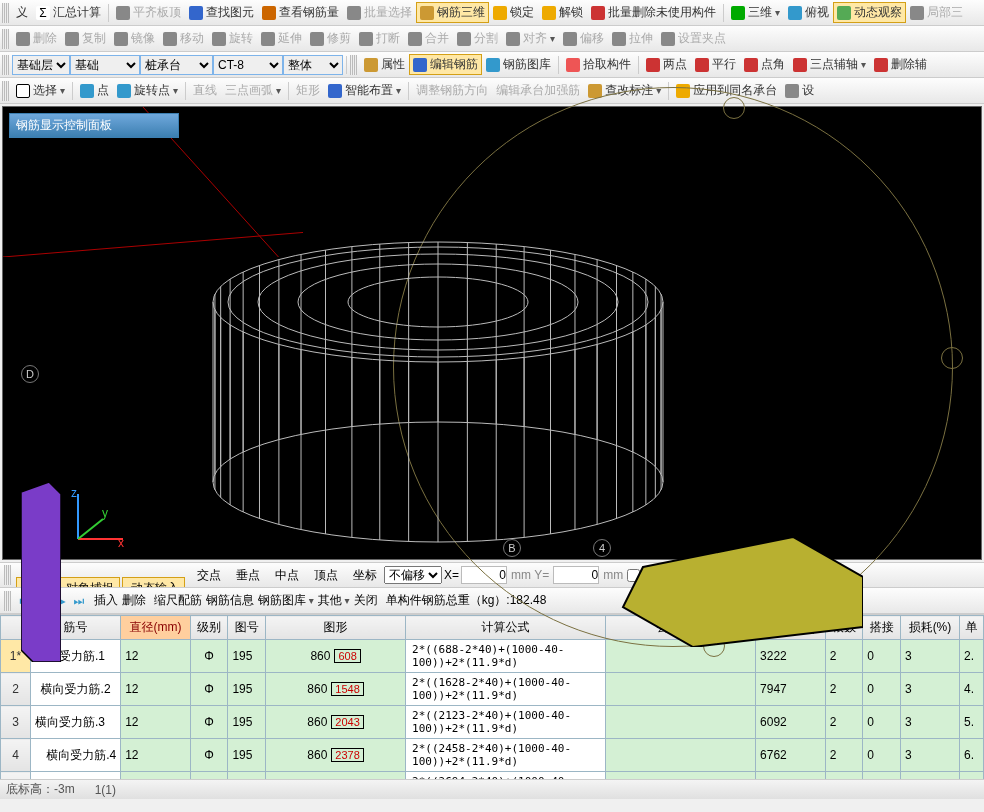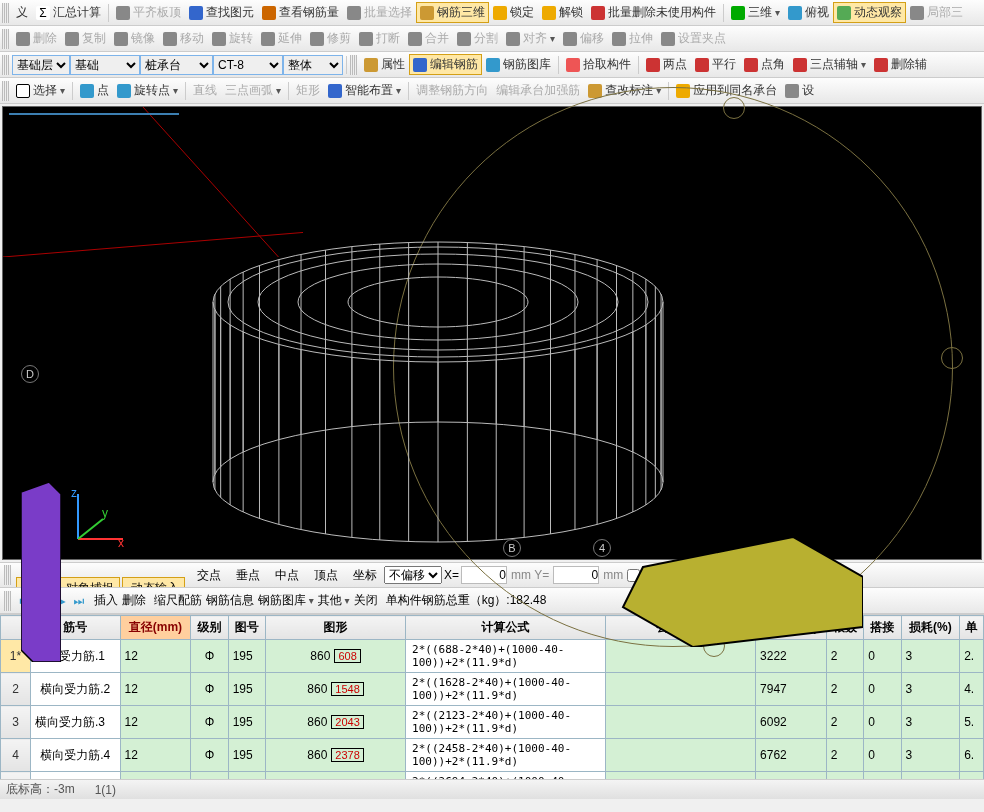--- a/index.html
+++ b/index.html
@@ -37,21 +37,21 @@
 .snapbar input.num { width:46px; border:1px solid #bbb; text-align:right; height:18px;}
 .unit { color:#888; margin:0 2px; }
 
 .midbar { display:flex; align-items:center; height:26px; background:linear-gradient(#fdfdfd,#e8e8e8); border-bottom:1px solid #ccc; padding:0 4px; gap:4px; white-space:nowrap; overflow:hidden;}
 .midbar .nav { display:inline-flex; gap:4px; }
 .midbar .nav span { width:14px; height:14px; display:inline-flex; align-items:center; justify-content:center; }
 
 .table-wrap { height:165px; overflow:auto; background:#fff; border-top:1px solid #ccc;}
 table { border-collapse:collapse; width:100%; }
 th, td { border:1px solid #9cb6c5; padding:3px 4px; font-size:12px; text-align:center; background:#fff; vertical-align:middle;}
-th { background:linear-gradient(#f4f4f4,#e4e4e4); font-weight:bold; }
+th { background:linear-gradient(#f4f4f4,#e4e4e4); font-weight:normal; }
 th.diam { background:#ffcf9e; color:#800; }
 td.rownum { background:linear-gradient(#f4f4f4,#e4e4e4); width:30px; color:#333;}
 td.green { background:#d4f0d4; }
 td.shape { background:#d4f0d4; }
 td.shape .shp { display:inline-flex; align-items:center; gap:4px; }
 td.shape .tag { border:1px solid #000; padding:0 3px; font-size:11px; color:#c00;}
 td.formula { text-align:left; font-family:monospace; font-size:11px; padding-left:6px;}
 td.desc { background:#d4f0d4; }
 .statusbar { height:20px; background:linear-gradient(#f4f4f4,#e0e0e0); border-top:1px solid #ccc; padding:0 6px; display:flex; align-items:center; gap:20px; color:#555;}
 .dd::after{content:" ▾"; color:#555; font-size:10px;}
@@ -366,20 +366,21 @@
       <text x="50" y="58" fill="#f33">x</text>
     <line x1="10" y1="50" x2="35" y2="30" stroke="#3c3" stroke-width="2"></line>
       <text x="34" y="28" fill="#3c3">y</text>
   </svg>
 
   <div class="axis-lbl" style="left:18px;top:258px;">D</div>
   <div class="axis-lbl" style="left:500px;top:432px;">B</div>
   <div class="axis-lbl" style="left:590px;top:432px;">4</div>
 
   <div class="panel">
+    <div class="panel-title">钢筋显示控制面板</div>
   </div>
 </div>
 
 <div class="snapbar">
   <span class="grip"></span>
   <span class="btn toggle">
       <span class="ico" style="background:#c33"></span>
       <span>正交</span>
     </span>
   <span class="btn toggle">
@@ -512,21 +513,21 @@
     <td class="formula">2*((2123-2*40)+(1000-40-100))+2*(11.9*d)</td>
     <td class="desc"></td>
     <td class="green" style="text-align:left">6092</td>
     <td class="green" style="text-align:left">2</td>
     <td class="green" style="text-align:left">0</td>
     <td class="green" style="text-align:left">3</td>
     <td class="green" style="text-align:left">5.</td>
         </tr>
         <tr>
           <td class="rownum" style="">4</td>
-    <td style="text-align:center">横向受力筋.4</td>
+    <td style="text-align:right">横向受力筋.4</td>
     <td class="green" style="text-align:left">12</td>
     <td class="green">Φ</td>
     <td class="green" style="text-align:left">195</td>
     <td class="shape"><span class="shp">
               <span>860</span>
               <span class="tag">2378</span>
             </span></td>
     <td class="formula">2*((2458-2*40)+(1000-40-100))+2*(11.9*d)</td>
     <td class="desc"></td>
     <td class="green" style="text-align:left">6762</td>

